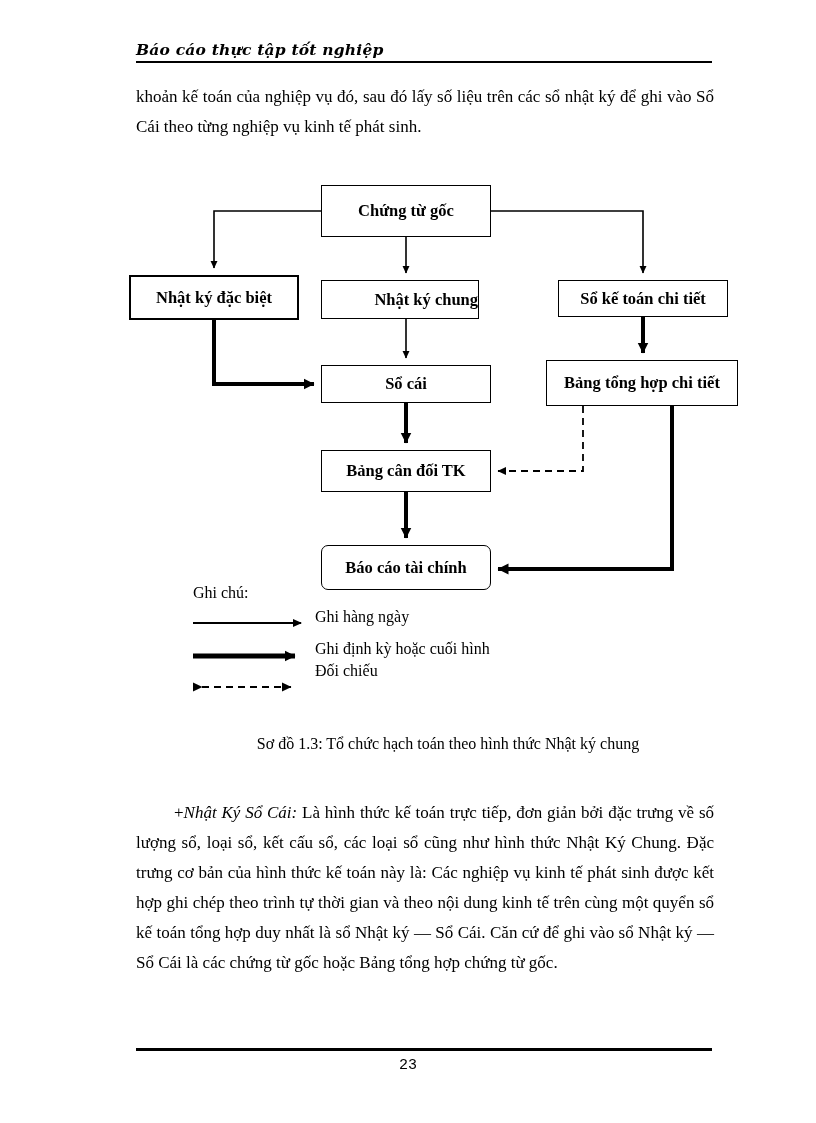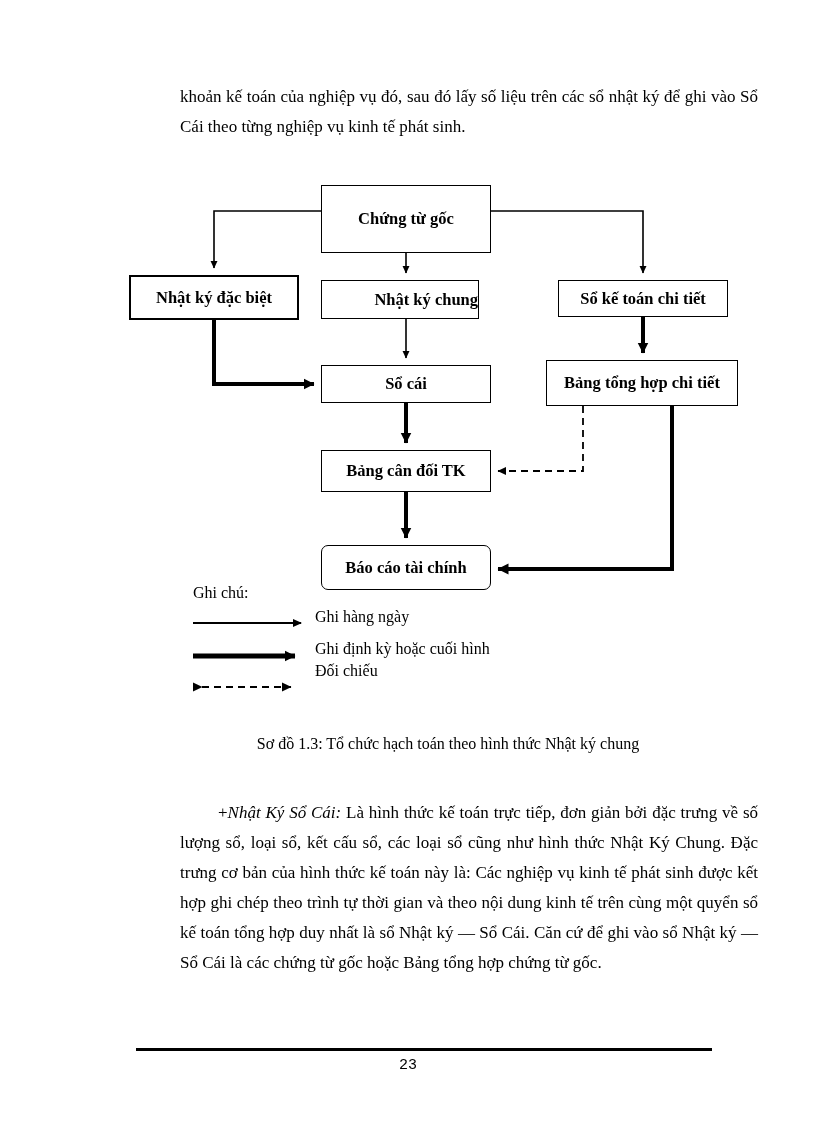--- a/index.html
+++ b/index.html
@@ -41,21 +41,20 @@
     width: 576px;
   }
 
   
   .para {
     position: absolute;
     font-size: 17px;
     line-height: 30px;
     text-align: justify;
     text-justify: inter-word;
-    margin-left: 44px;
   }
   .para-top {
     left: 136px;
     top: 82px;
     width: 578px;
   }
   .para-bottom {
     left: 136px;
     top: 798px;
     width: 578px;
@@ -111,21 +110,21 @@
     align-items: center;
     justify-content: center;
     font-weight: bold;
     font-size: 16.5px;
     text-align: center;
     z-index: 5;
   }
   .node.thick { border-width: 2.5px; }
 
   
-  .n-chungtu    { left: 321px; top: 25px;  width: 170px; height: 68px; }
+  .n-chungtu    { left: 321px; top: 25px;  width: 170px; height: 52px; }
   .n-nkdb       { left: 129px; top: 115px; width: 170px; height: 45px; }
   .n-nkchung    { left: 321px; top: 120px; width: 158px; height: 39px; justify-content: flex-end; }
   .n-sktcl      { left: 558px; top: 120px; width: 170px; height: 37px; }
   .n-socai      { left: 321px; top: 205px; width: 170px; height: 38px; }
   .n-btghct     { left: 546px; top: 200px; width: 192px; height: 46px; }
   .n-bcdtk      { left: 321px; top: 290px; width: 170px; height: 42px; }
   .n-bctc       { left: 321px; top: 385px; width: 170px; height: 45px; border-radius: 7px; }
 
   
   .legend {
@@ -156,20 +155,24 @@
   .lr-1 { top: 36px; }
   .lr-2 { top: 68px; }
   .lr-3 { top: 100px; }
   .lr-3 .lbl { top: -18px; }
 </style>
 </head>
 <body>
 
 <div class="page">
 
+  <div class="header">
+    <div class="header-title">Báo cáo thực tập tốt nghiệp</div>
+    <div class="header-rule"></div>
+  </div>
 
   <div class="para para-top">khoản kế toán của nghiệp vụ đó, sau đó lấy số liệu trên các sổ nhật ký để ghi vào Sổ Cái theo từng nghiệp vụ kinh tế phát sinh.</div>
 
   <div class="diagram">
 
     <svg width="816" height="560">
       <defs>
         <marker id="ah-thin" markerWidth="9" markerHeight="9" refX="7.5" refY="4.5" orient="auto" markerUnits="userSpaceOnUse">
           <path d="M0,0.8 L8,4.5 L0,8.2 z" fill="#000"></path>
         </marker>

